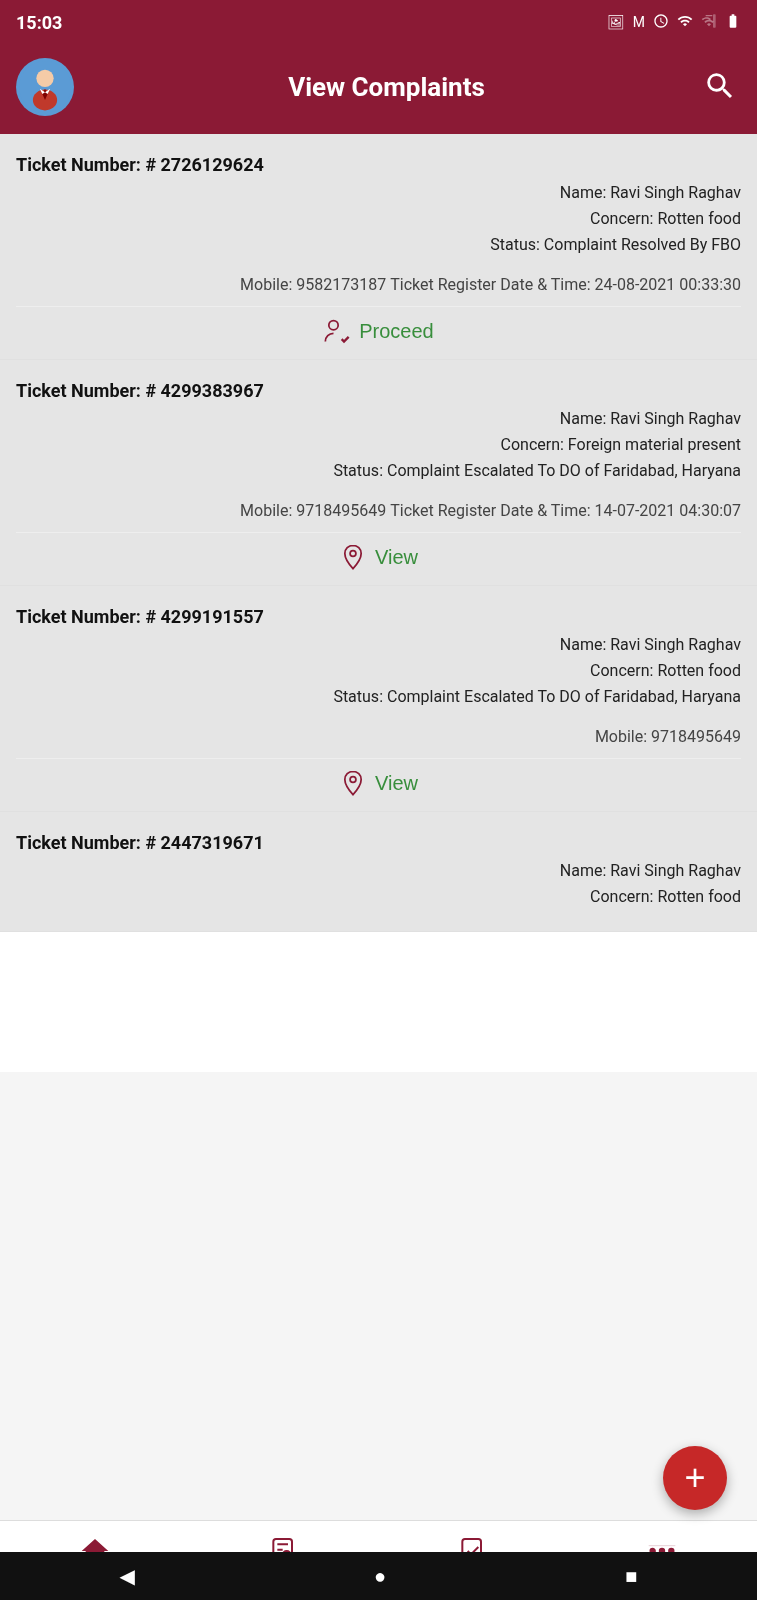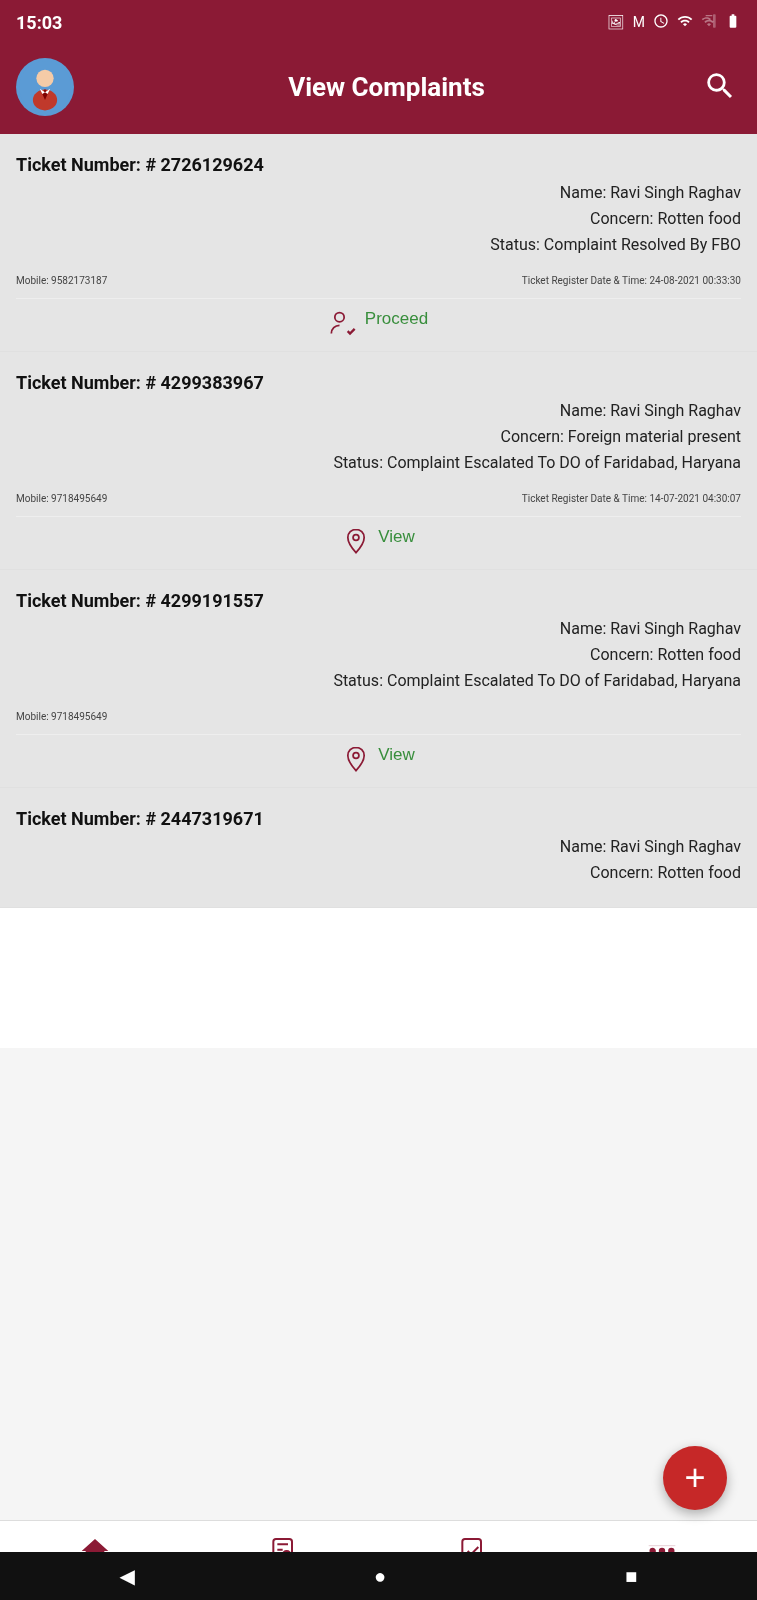--- a/index.html
+++ b/index.html
@@ -94,42 +94,43 @@
     }
     .complaint-info {
       font-size: 16px;
       color: #222;
       line-height: 1.5;
       margin-bottom: 2px;
       text-align: right;
     }
     .complaint-meta {
       display: flex;
-      justify-content: space-between;
+      justify-content: flex-end;
       margin-top: 18px;
       margin-bottom: 12px;
-      font-size: 10px;
+      font-size: 16px;
       color: #444;
       flex-wrap: wrap;
       gap: 4px;
     }
     .action-row {
       display: flex;
       align-items: center;
       justify-content: center;
       padding: 10px 0 14px 0;
       border-top: 1px solid #eee;
     }
     .action-btn {
       display: flex;
+      align-items: center;
       gap: 8px;
       background: none;
       border: none;
       cursor: pointer;
-      font-size: 17px;
+      font-size: 20px;
       color: #388e3c;
       font-weight: 500;
     }
     .action-btn-proceed {
       color: #388e3c;
     }
     .action-icon {
       width: 28px;
       height: 28px;
       color: #8B1A35;

